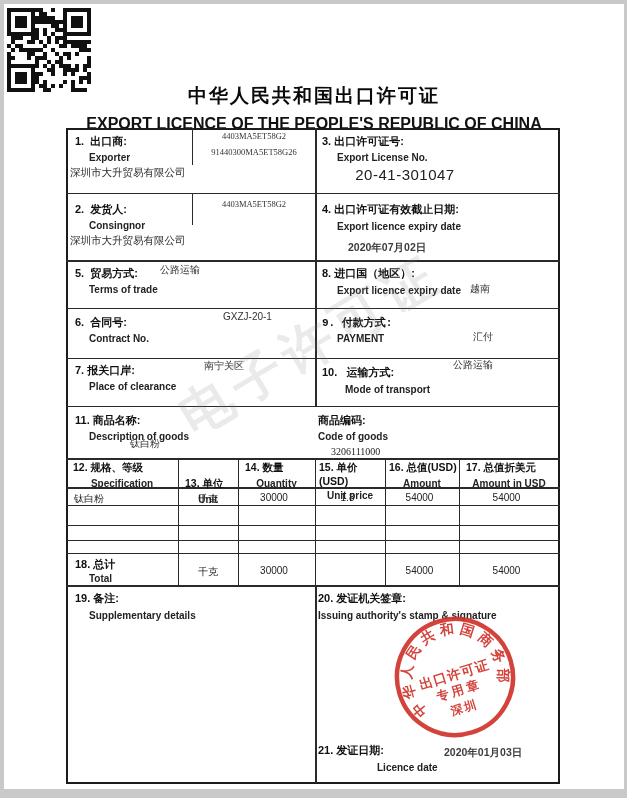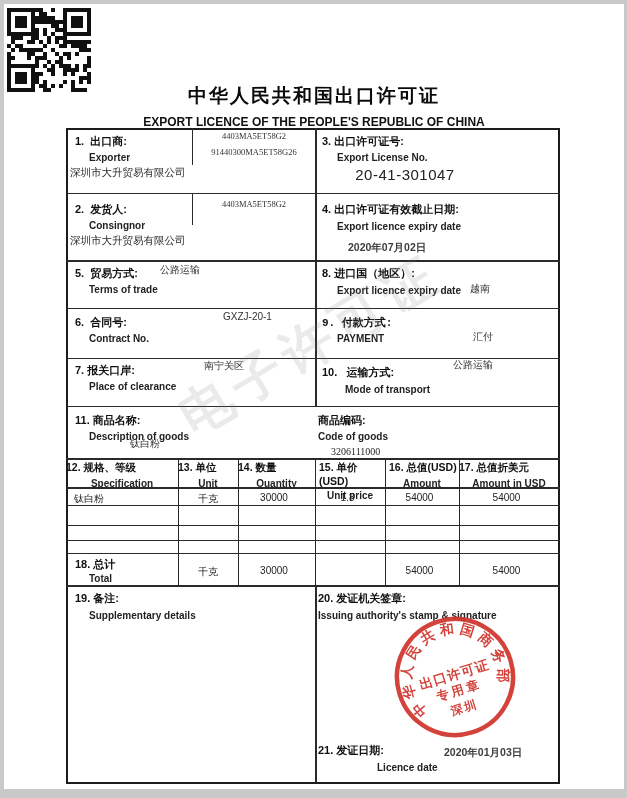--- a/index.html
+++ b/index.html
@@ -10,30 +10,30 @@
   .cnb { font-size:11px; font-weight:bold; color:#111; }
   .enb { font-size:10px; font-weight:bold; color:#222; }
   .val { font-size:10px; color:#333; }
   .date { font-size:10.5px; font-weight:bold; color:#3c3c3c; }
   .big { font-size:15px; color:#222; letter-spacing:.5px; }
   .code { font-size:8.5px; font-family:"Liberation Serif", serif; color:#333; }
   .serifv { font-size:10px; font-family:"Liberation Serif", serif; color:#222; }
   .num { font-size:10px; color:#222; }
   .company { font-size:10.5px; color:#2a2a2a; }
   #title-cn { left:0; top:79px; width:620px; text-align:center; font-size:19px; font-weight:bold; letter-spacing:2px; color:#0a0a0a; }
-  #title-en { left:0; top:111px; width:620px; text-align:center; font-size:12px; font-weight:bold; color:#111; }
+  #title-en { left:0; top:111px; width:620px; text-align:center; font-size:16px; font-weight:bold; color:#111; }
   #form-box { position:absolute; left:62px; top:124px; width:494px; height:656px; border:2px solid #1c1c1c; }
   .hl,.vl { position:absolute; background:#2a2a2a; }
   #qr { position:absolute; left:3px; top:4px; width:84px; height:84px; display:grid; grid-template-columns:repeat(21,4px); grid-auto-rows:4px; }
   #qr b { background:#101010; }
   #watermark { left:120px; top:300px; width:420px; height:160px; transform:rotate(-31deg); font-size:52px; font-weight:bold; letter-spacing:7px; color:rgba(130,130,130,0.17); text-align:center; pointer-events:none; z-index:5; }
   #stamp { position:absolute; left:385px; top:607px; width:132px; height:132px; z-index:6; opacity:.92; }
   .cell-line2 { text-align:center; font-size:10px; font-weight:bold; color:#222; margin-top:3px; }
   .hdrcell { position:absolute; top:457px; }
-  .hdr1 { font-size:10.5px; font-weight:bold; color:#111; }
+  .hdr1 { font-size:10.5px; font-weight:bold; color:#111; padding-left:7px; }
   .rnum { text-align:center; padding-right:5px; }
   .z { z-index:3; }
 </style>
 </head>
 <body>
 
 <div id="page">
 
   <div id="qr">
       <b></b>
@@ -531,21 +531,21 @@
   <div class="abs enb z" style="left:85px; top:427px;">Description of goods</div>
   <div class="abs val z" style="left:126px; top:433px;">钛白粉</div>
   <div class="abs cnb z" style="left:314px; top:409px;">商品编码:</div>
   <div class="abs enb z" style="left:314px; top:427px;">Code of goods</div>
   <div class="abs serifv z" style="left:327px; top:442px;">3206111000</div>
 
   <div class="hdrcell z" style="left:62px; width:112px;">
     <div class="hdr1"><span>12.</span>&nbsp;<span>规格、等级</span></div>
     <div class="cell-line2">Specification</div>
   </div>
-  <div class="hdrcell z" style="left:174px; width:60px;">
+  <div class="hdrcell z" style="left:174px; width:60px;margin-top:16px;">
     <div class="hdr1"><span>13.</span>&nbsp;<span>单位</span></div>
     <div class="cell-line2">Unit</div>
   </div>
   <div class="hdrcell z" style="left:234px; width:77px;">
     <div class="hdr1"><span>14.</span>&nbsp;<span>数量</span></div>
     <div class="cell-line2">Quantity</div>
   </div>
   <div class="hdrcell z" style="left:311px; width:70px;">
     <div class="hdr1" style="padding-left:4px;"><span>15.</span>&nbsp;<span>单价(USD)</span></div>
     <div class="cell-line2">Unit price</div>

